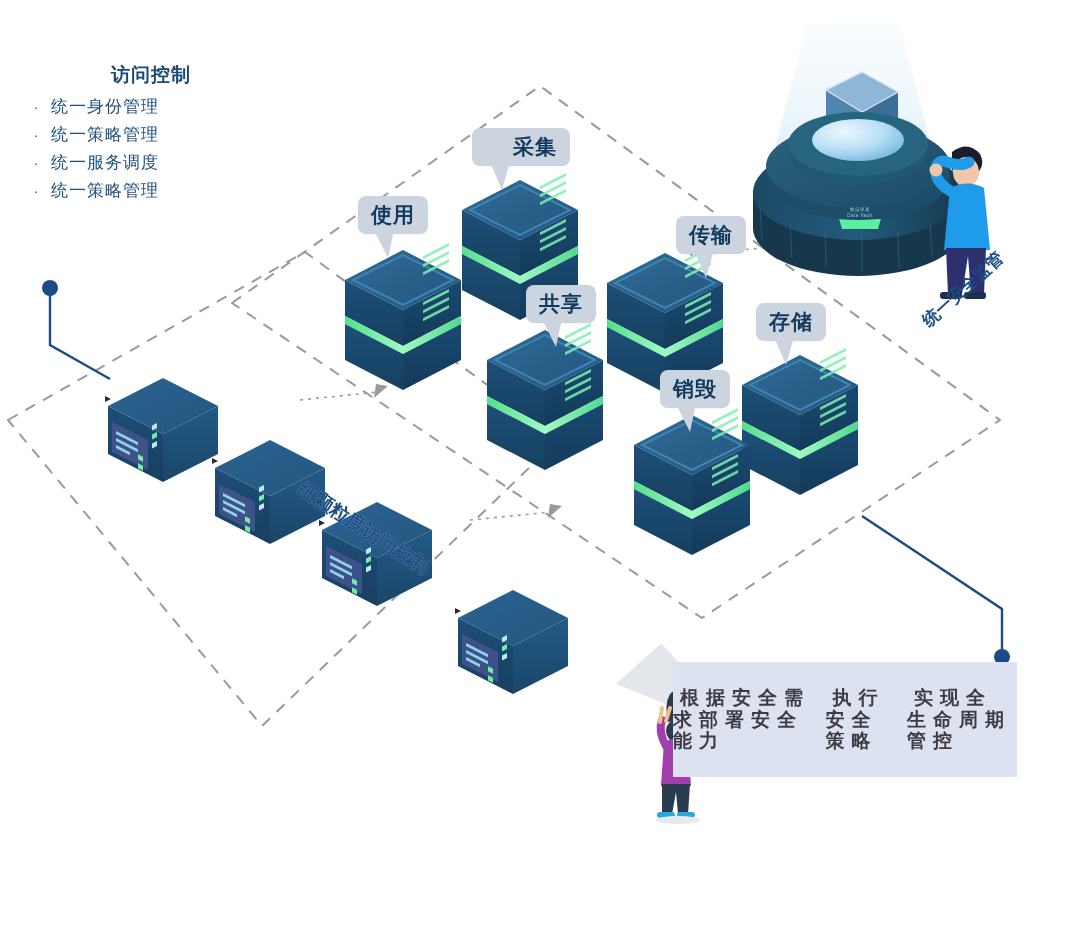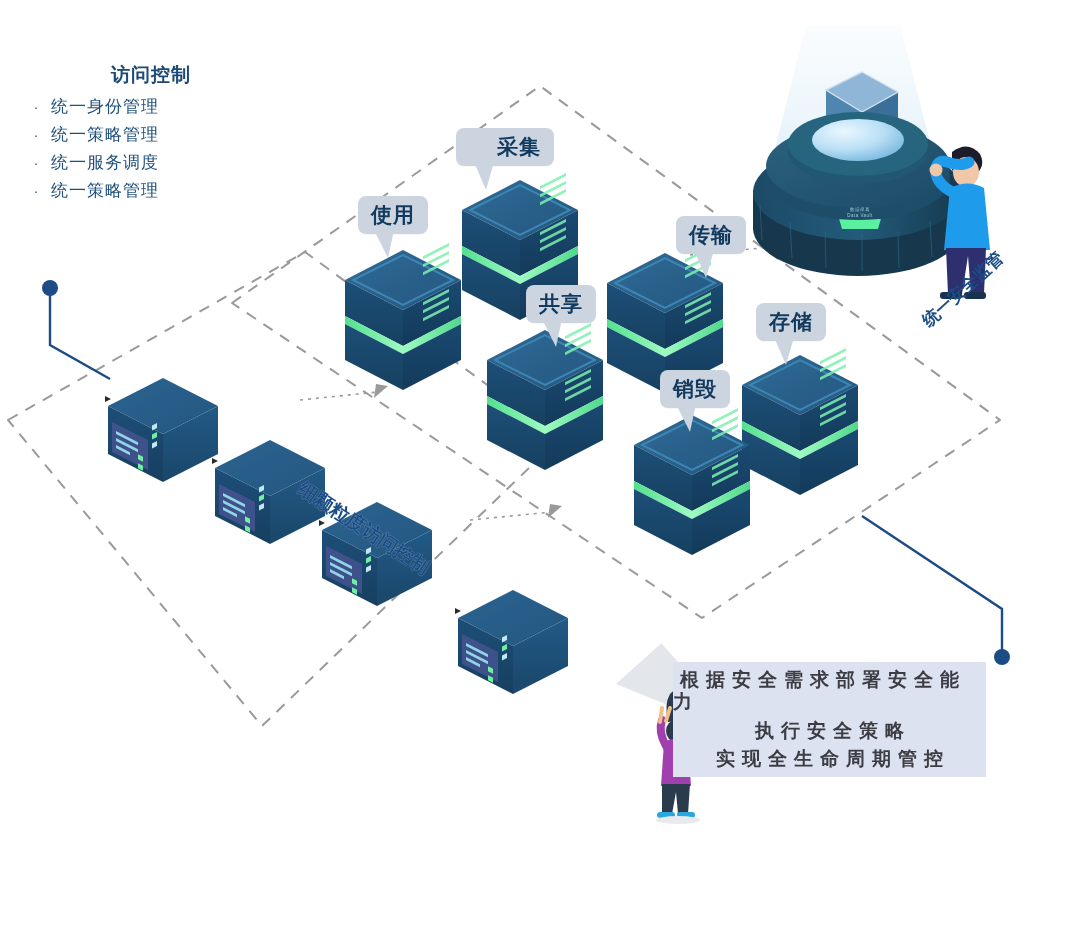--- a/index.html
+++ b/index.html
@@ -29,22 +29,22 @@
   
   .rot-label{position:absolute;font-weight:bold;color:#1b4c86;
              white-space:nowrap;letter-spacing:0px;}
   #label-fine-grained{left:300px;top:474px;font-size:19px;
         transform:rotate(33deg);transform-origin:0 50%;
         text-shadow:0 0 1px rgba(255,255,255,.6);}
   #label-unified-sup{left:925px;top:312px;font-size:17px;
         transform:rotate(-42deg);transform-origin:0 50%;}
 
   
-  .statement{position:absolute;left:673px;top:662px;width:313px;height:115px;
-             background:#dde2f0;display:flex;flex-direction:column;
+  .statement{position:absolute;left:673px;top:662px;width:344px;height:115px;
+             background:#dde2f0;display:flex;flex-direction:row;
              align-items:center;justify-content:center;gap:7px;}
   .statement div{font-size:19px;color:#3c3c44;font-weight:bold;
                  letter-spacing:7px;text-indent:7px;line-height:1.15;}
 
   
   .dome-micro{position:absolute;left:829px;top:207px;width:62px;
               text-align:center;color:#a9d7e6;font-size:4.5px;
               letter-spacing:.5px;line-height:1.25;opacity:.92;}
 </style>
 </head>
@@ -397,21 +397,21 @@
     </div>
   </div>
 
   <div class="bubble" id="bubble-use" style="left:358px;top:196px;">
     <span>使用</span>
     <svg class="tail" style="left:14px;top:34px;width:26px;height:30px;overflow:visible">
       <polygon points="2,0 22,0 16,28" fill="#ccd4e0"></polygon>
     </svg>
   </div>
 
-  <div class="bubble" id="bubble-collect" style="left:456px;top:128px;padding-left:41px;">
+  <div class="bubble" id="bubble-collect" style="left:472px;top:128px;padding-left:41px;">
     <span>采集</span>
     <svg class="tail" style="left:16px;top:34px;width:26px;height:30px;overflow:visible">
       <polygon points="2,0 22,0 14,28" fill="#ccd4e0"></polygon>
     </svg>
   </div>
 
   <div class="bubble" id="bubble-share" style="left:514px;top:285px;margin-left:12px;">
     <span>共享</span>
     <svg class="tail" style="left:14px;top:34px;width:26px;height:30px;overflow:visible">
       <polygon points="2,0 22,0 16,28" fill="#ccd4e0"></polygon>

